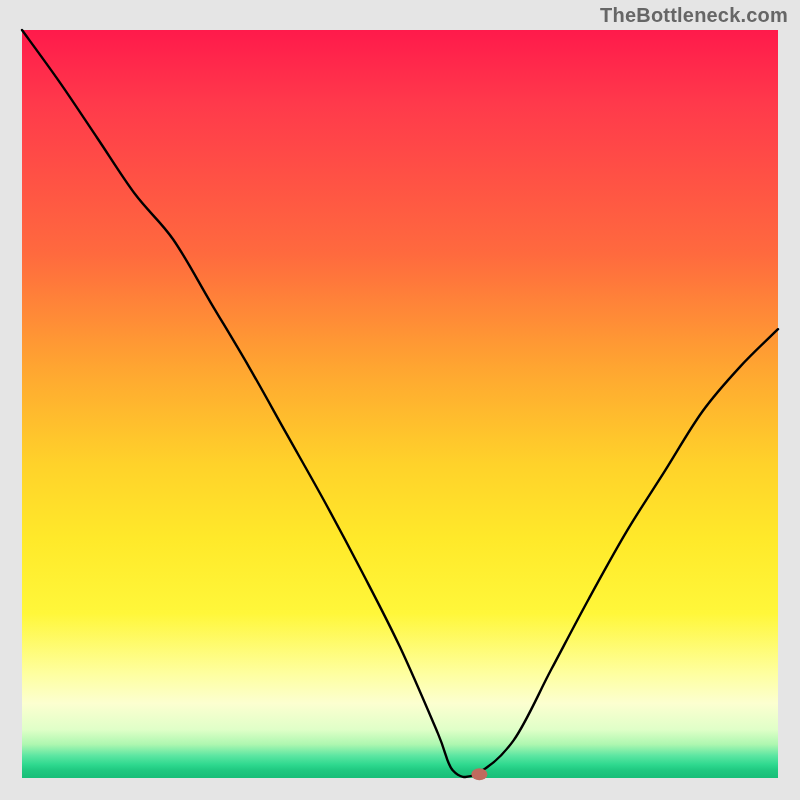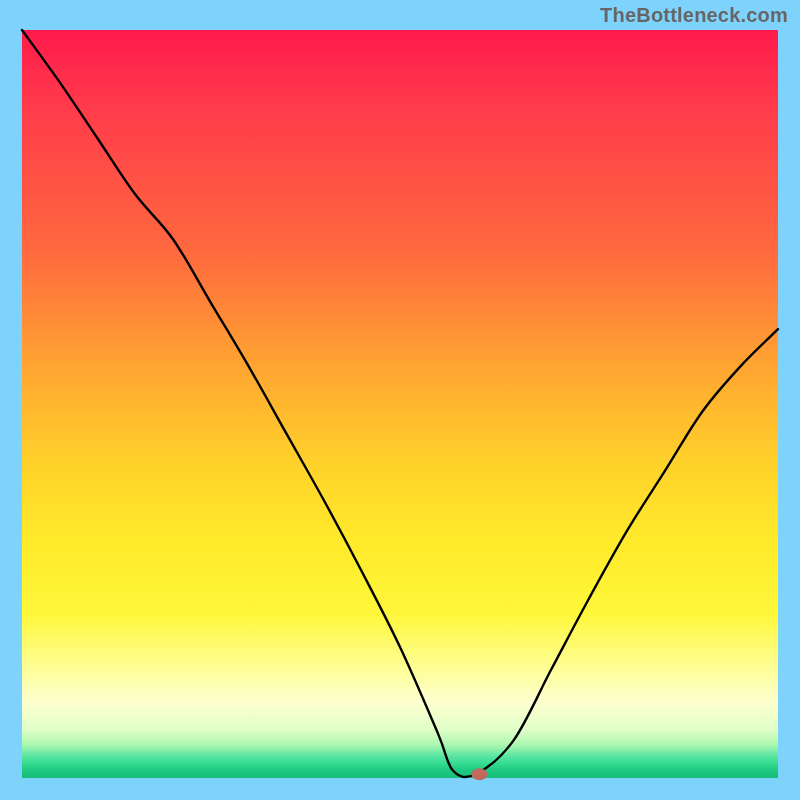--- a/index.html
+++ b/index.html
@@ -6,21 +6,21 @@
     margin: 0;
     padding: 0;
     width: 800px;
     height: 800px;
     background: #000;
     overflow: hidden;
   }
   .outer {
     width: 800px;
     height: 800px;
-    background: #7dd3fc;
+    background: #e5e5e5;
     position: relative;
   }
   .attribution {
     position: absolute;
     top: 4px;
     right: 12px;
     color: #666;
     font-family: Arial, Helvetica, sans-serif;
     font-size: 20px;
     font-weight: bold;

